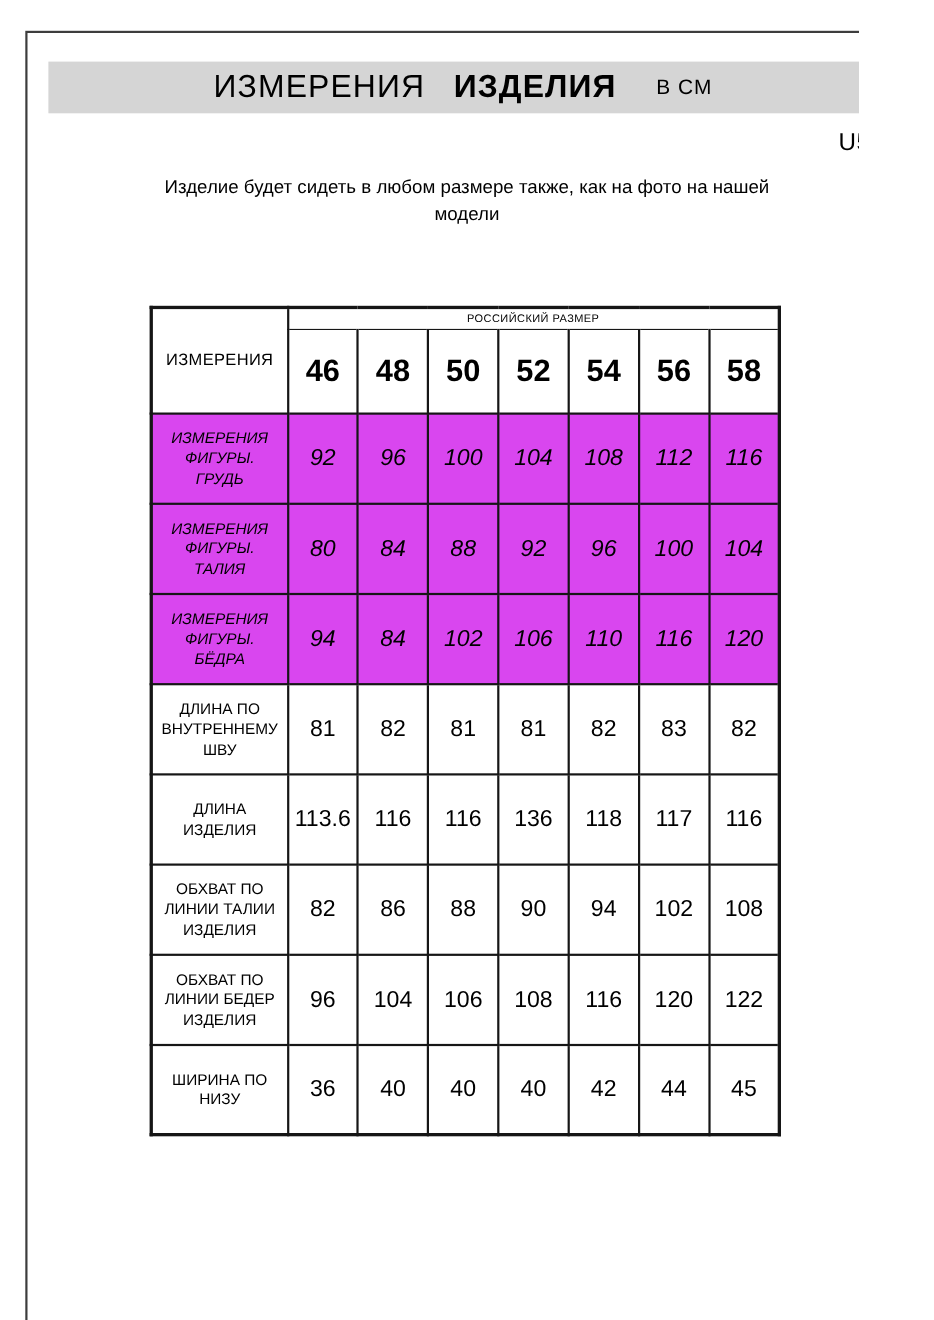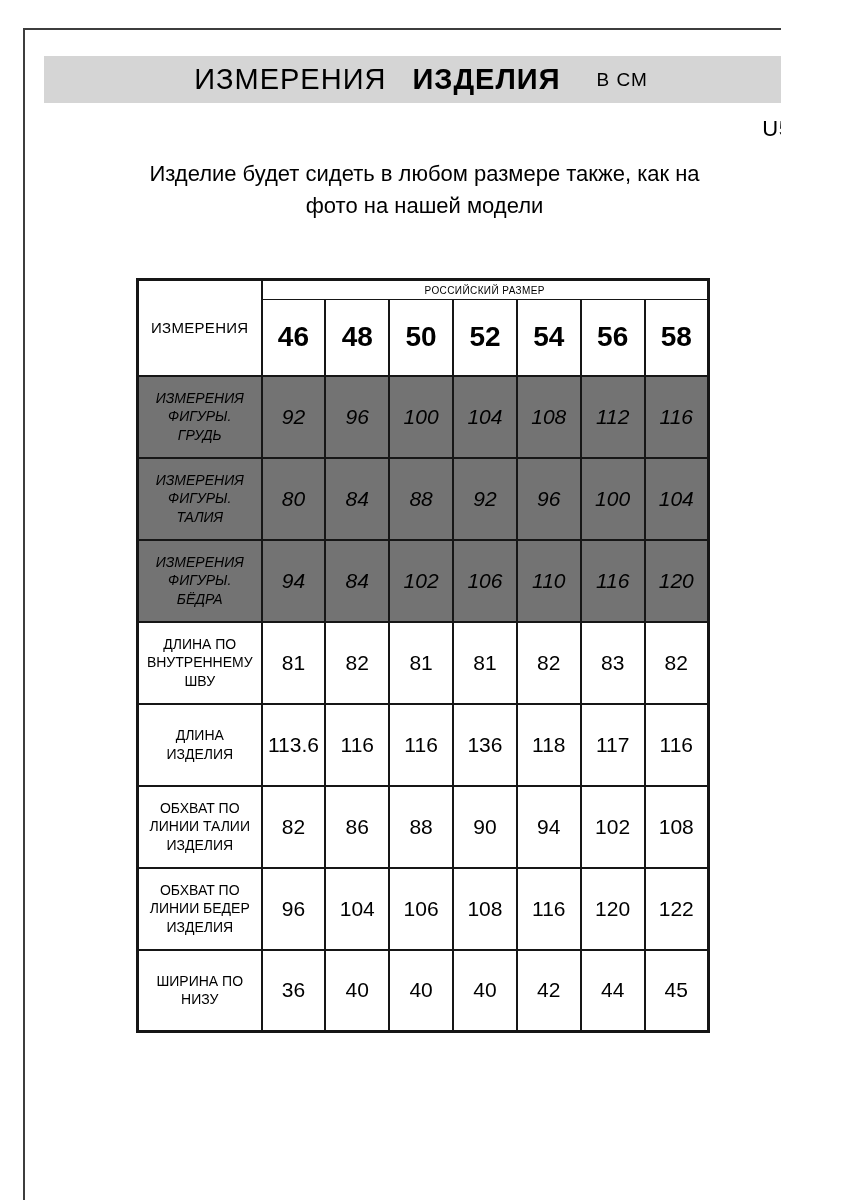--- a/index.html
+++ b/index.html
@@ -61,21 +61,21 @@
     text-align: right;
     font-size: 22px;
     letter-spacing: 0.5px;
   }
   .subtitle {
     position: absolute;
     left: 0;
     top: 158px;
     width: 849px;
     text-align: center;
-    font-size: 22px;
+    font-size: 17px;
     line-height: 1.45;
   }
   .subtitle-inner {
     display: inline-block;
     max-width: 560px;
   }
   table.size-table {
     position: absolute;
     left: 136px;
     top: 278px;
@@ -113,21 +113,21 @@
   }
   tr.data-row td.row-label {
     font-size: 14px;
     line-height: 1.3;
     padding: 0 6px;
   }
   tr.data-row td.value-cell {
     font-size: 21px;
   }
   tr.data-row.shaded td {
-    background: #737373;
+    background: #d946ef;
     font-style: italic;
   }
 </style>
 </head>
 <body>
 
 <div class="page">
 
   <div class="page-frame"></div>
 

